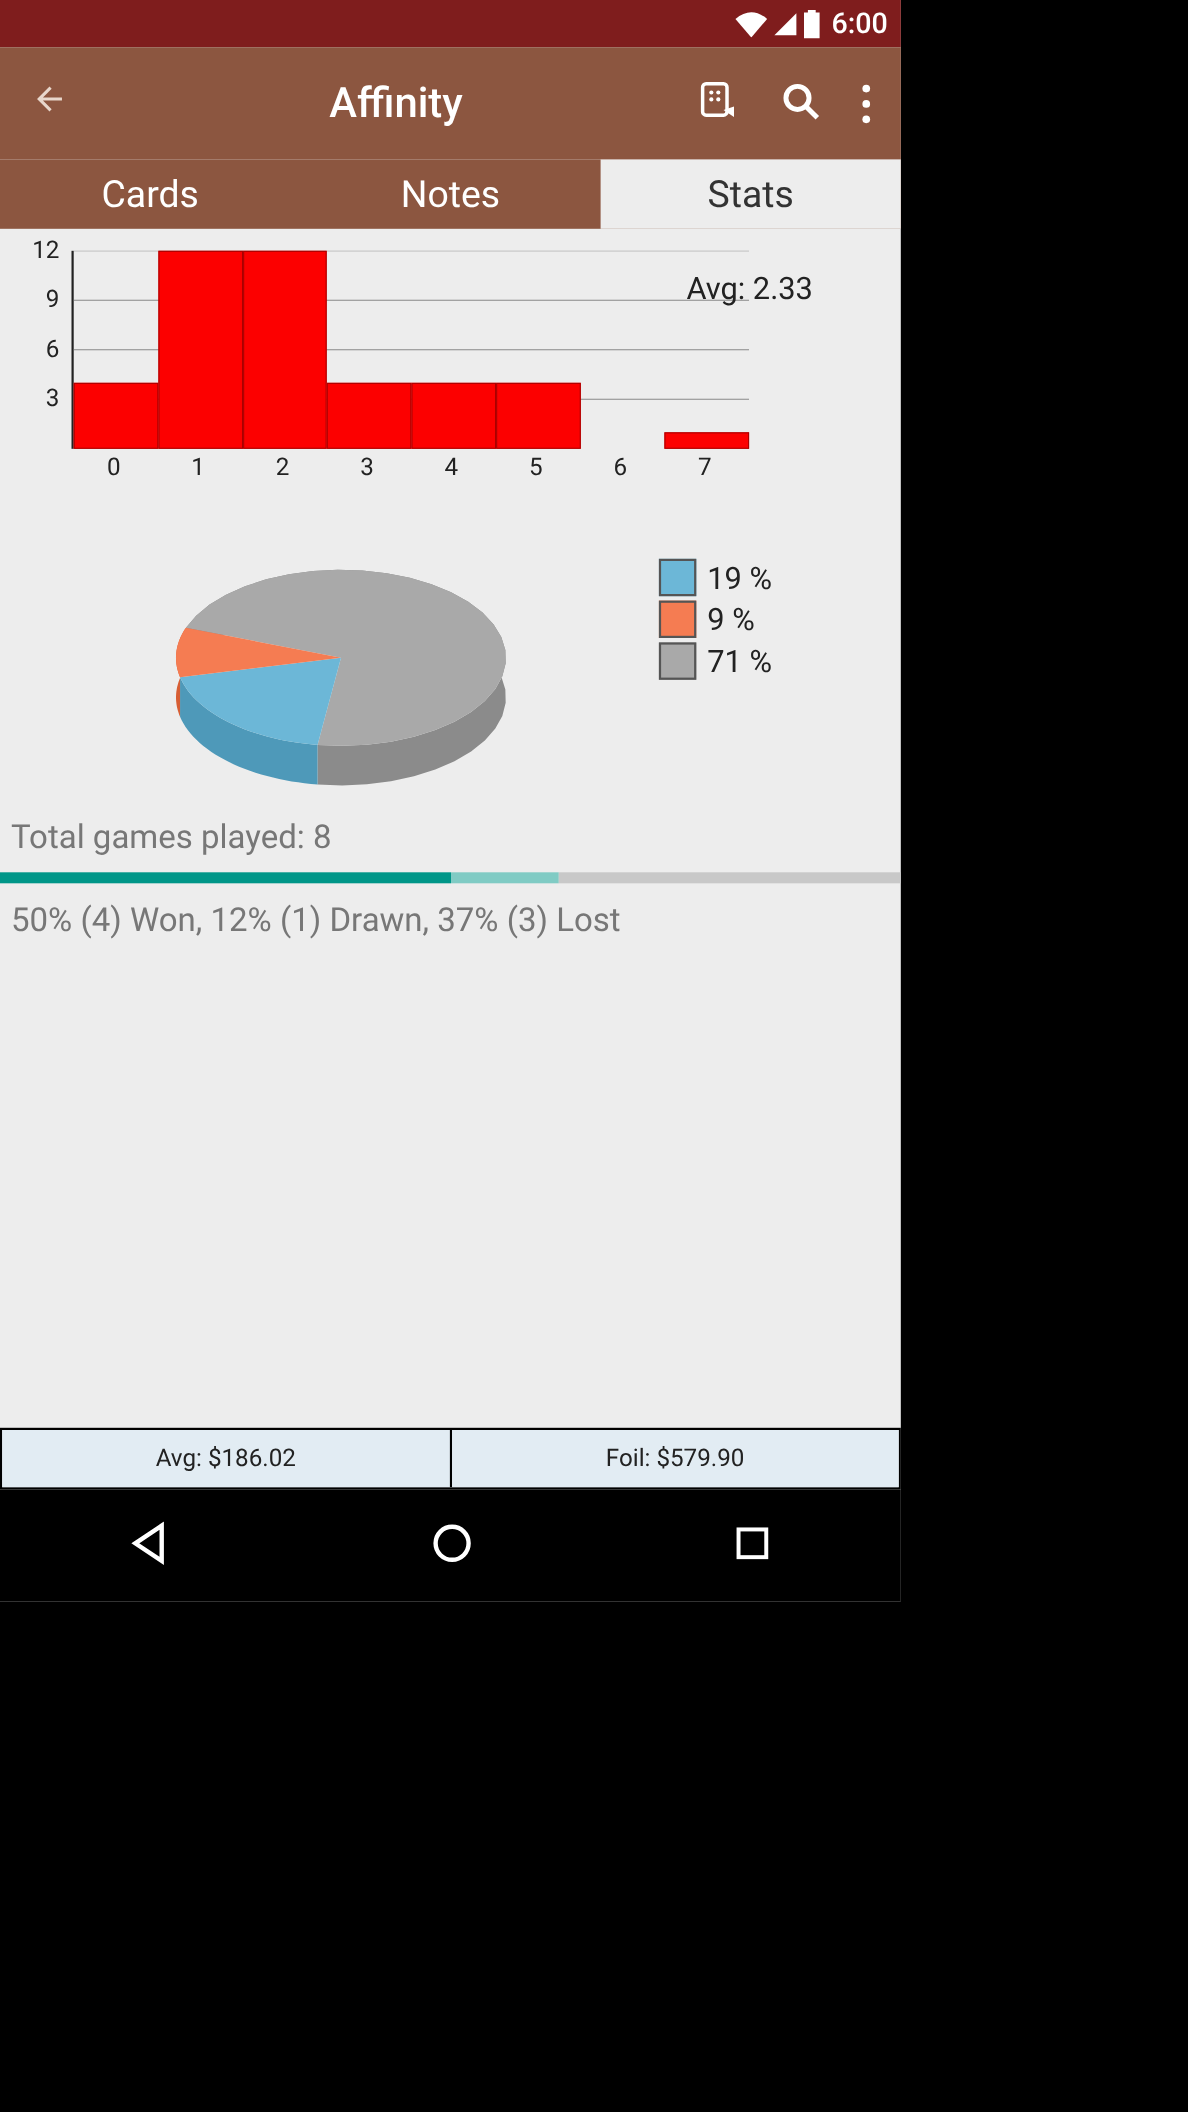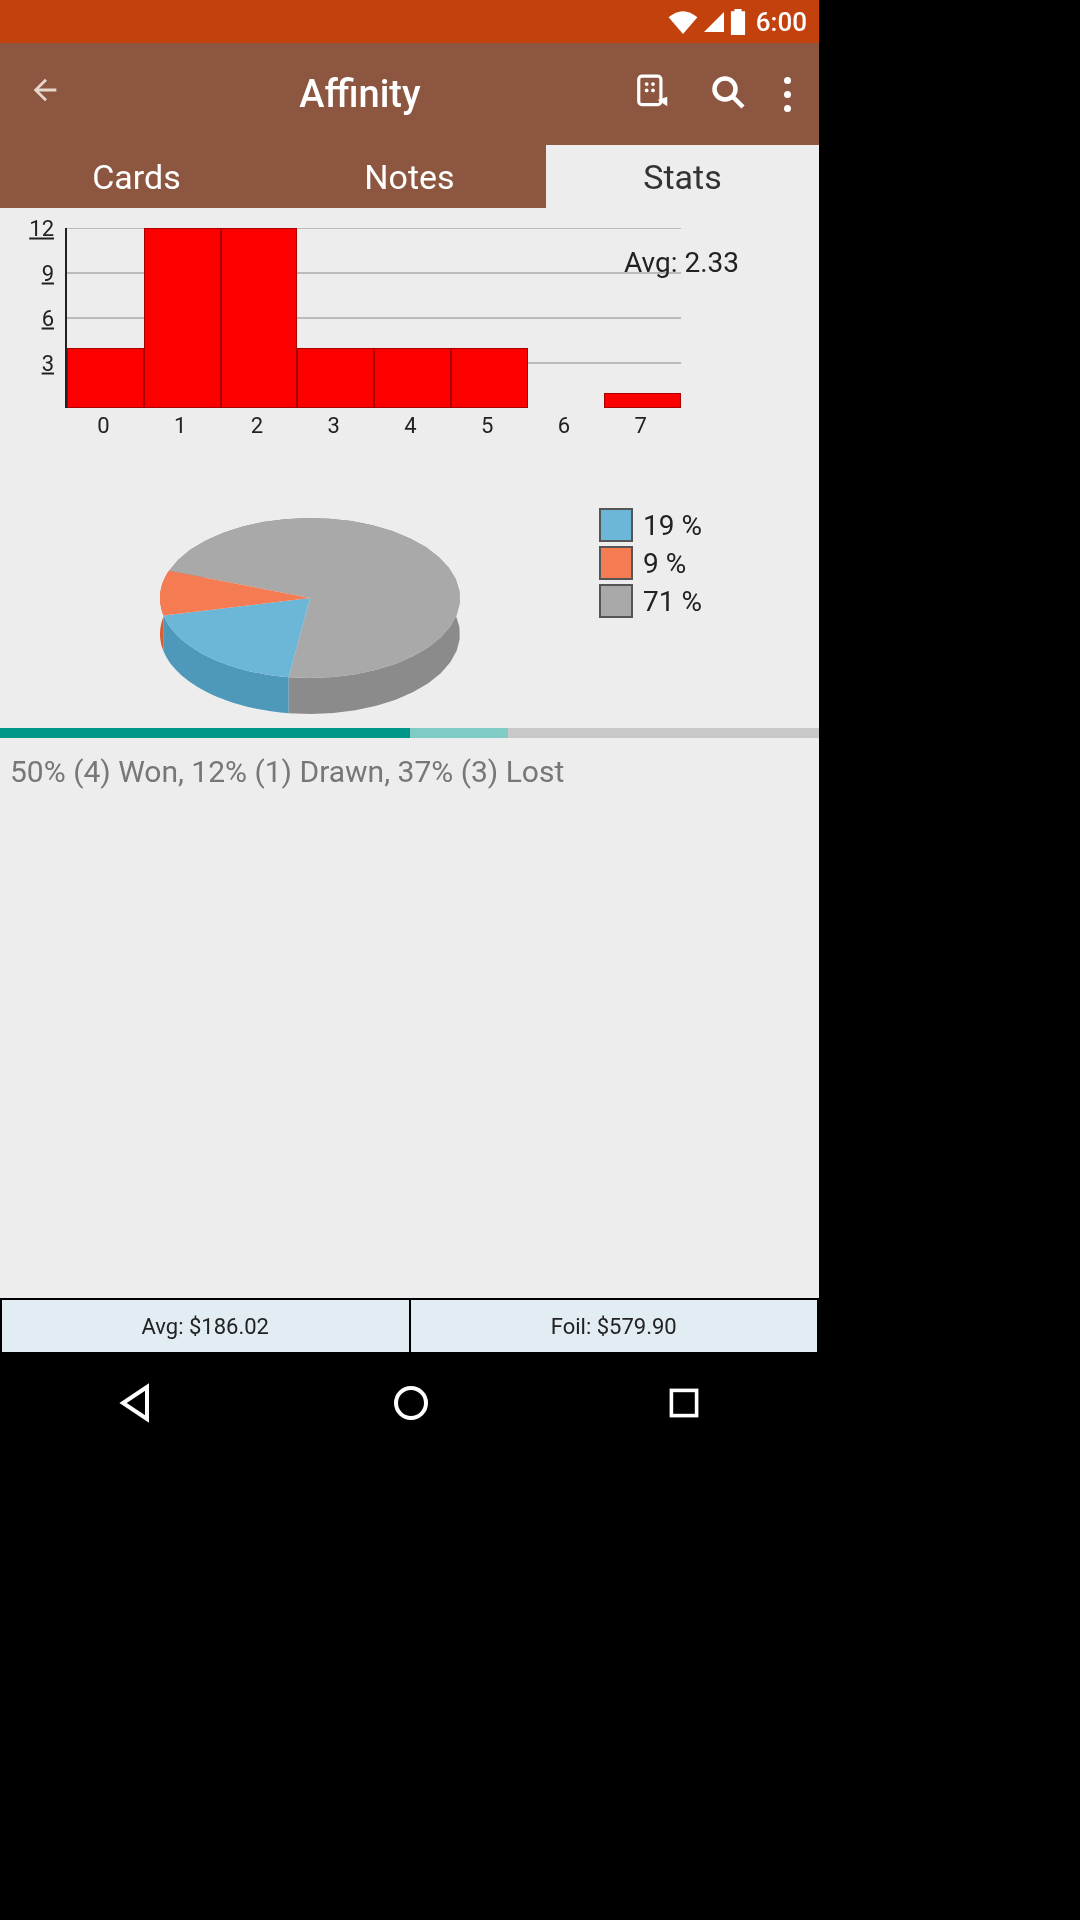--- a/index.html
+++ b/index.html
@@ -1,20 +1,20 @@
 <!DOCTYPE html>
 <html><head>
 <meta charset="utf-8">
 <style>
   * { margin:0; padding:0; box-sizing:border-box; }
   html, body { width:819px; height:1456px; font-family:Roboto,Arial,sans-serif; background:#000; overflow:hidden; }
   .screen { width:819px; height:1456px; background:#ededed; position:relative; }
 
   
-  .status-bar { height:43px; background:#c2410c; color:#fff; display:flex; align-items:center; justify-content:flex-end; padding-right:12px; font-size:26px; font-weight:500; }
+  .status-bar { height:43px; background:#7f1d1d; color:#fff; display:flex; align-items:center; justify-content:flex-end; padding-right:12px; font-size:26px; font-weight:500; }
   .status-bar .icons { display:flex; align-items:center; gap:4px; margin-right:10px; }
   .status-bar svg { fill:#fff; }
 
   
   .appbar { height:102px; background:#8c5640; display:flex; align-items:center; padding:0 12px;text-align:center; }
   .appbar .back { color:#e8d7cc; font-size:36px; padding:0 16px; }
   .appbar .title { color:#fff; font-size:38px; font-weight:500; margin-left:8px; flex:1; }
   .appbar .actions { display:flex; gap:38px; align-items:center; padding-right:16px; }
   .appbar .actions svg { fill:#fff; }
   .appbar .dots { display:flex; flex-direction:column; gap:7px; }
@@ -22,21 +22,21 @@
 
   
   .tabs { height:63px; display:flex; background:#8c5640;justify-content:center; }
   .tabs .tab { flex:1; display:flex; align-items:center; justify-content:center; font-size:34px; font-weight:400; color:#fff; }
   .tabs .tab.active { background:#ededed; color:#333; }
 
   
   .bar-chart-area { padding:20px 20px 0 20px; position:relative; }
   .bar-chart { position:relative; height:230px; margin-left:45px; }
   .bar-chart .y-ticks { position:absolute; left:-45px; top:0; height:180px; width:40px; }
-  .bar-chart .y-ticks div { position:absolute; right:6px; font-size:22px; color:#222; transform:translateY(-50%);text-decoration:underline; }
+  .bar-chart .y-ticks div { position:absolute; right:6px; font-size:22px; color:#222; transform:translateY(-50%); }
   .bar-chart .plot { position:absolute; left:0; top:0; width:614px; height:180px; border-left:2px solid #222; }
   .bar-chart .grid line { stroke:#888; stroke-width:1; }
   .bar-chart .avg { position:absolute; right:60px; top:18px; font-size:28px; color:#222; }
   .bar-chart .bars { position:absolute; left:0; bottom:0; width:614px; height:180px; display:flex; }
   .bar-chart .bar-slot { width:76.75px; position:relative; }
   .bar-chart .bar { position:absolute; bottom:0; left:0; width:100%; background:#fc0000; border:1px solid #a00; }
   .bar-chart .x-ticks { position:absolute; left:0; top:185px; width:614px; display:flex; }
   .bar-chart .x-ticks div { width:76.75px; text-align:center; font-size:22px; color:#222; }
 
   
@@ -196,20 +196,21 @@
           <div class="sw" style="background: rgb(245, 124, 82);"></div>
           <span>9 %</span>
         </div>
         <div class="legend-item">
           <div class="sw" style="background: rgb(169, 169, 169);"></div>
           <span>71 %</span>
         </div>
       </div>
   </div>
 
+  <div class="stat-text">Total games played: 8</div>
 
   <div class="progress">
     <div class="won" id="pb-won" style="width: 50%;"></div>
     <div class="drawn" id="pb-drawn" style="width: 12%;"></div>
     <div class="lost" id="pb-lost" style="width: 38%;"></div>
   </div>
 
   <div class="stat-text">50% (4) Won, 12% (1) Drawn, 37% (3) Lost</div>
 
   <div class="price-row">

